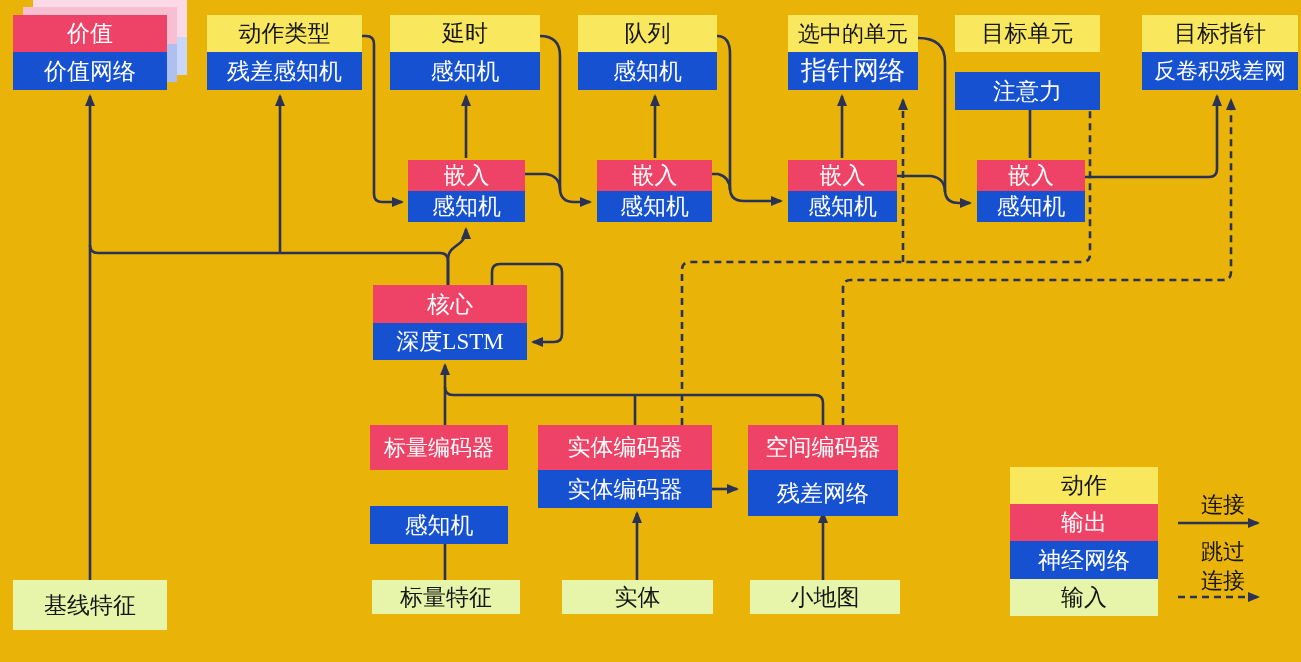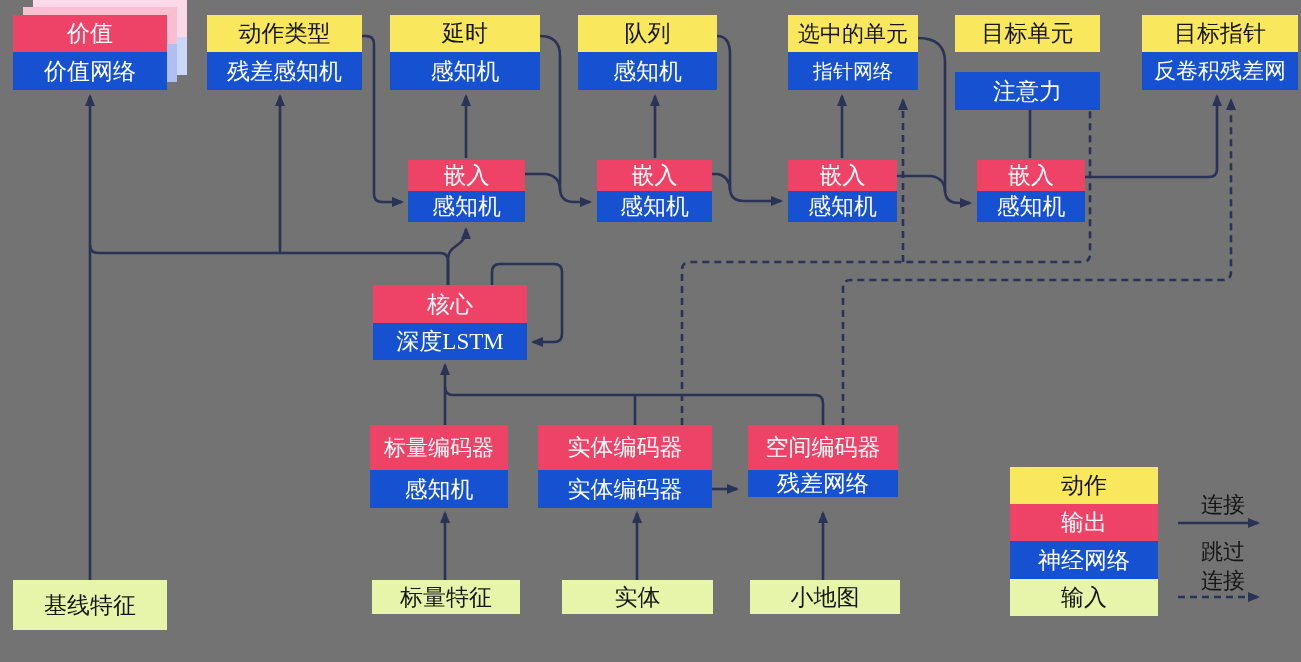--- a/index.html
+++ b/index.html
@@ -1,17 +1,17 @@
 <!DOCTYPE html>
 <html><head>
 <meta charset="utf-8">
 <style>
   html,body{margin:0;padding:0;background:#ffffff;}
   .canvas{
-    position:relative;width:1301px;height:662px;background:#737373;overflow:hidden;
+    position:relative;width:1301px;height:662px;background:#eab308;overflow:hidden;
     font-family:"Liberation Serif","DejaVu Serif",serif;
   }
   svg.wires{position:absolute;left:0;top:0;z-index:0;}
   .node{position:absolute;display:flex;flex-direction:column;z-index:2;}
   .band{display:flex;align-items:center;justify-content:center;
         font-size:23px;line-height:1;white-space:nowrap;}
   .yellow{background:#F9E85E;color:#151515;}
   .red{background:#EE4266;color:#ffffff;}
   .blue{background:#1551D0;color:#ffffff;}
   .green{background:#E6F5A9;color:#151515;}
@@ -90,21 +90,21 @@
   <div class="node" style="left:390px;top:15px;width:150px;">
     <div class="band yellow" style="height:37px;">延时</div>
     <div class="band blue" style="height:38px;">感知机</div>
   </div>
   <div class="node" style="left:578px;top:15px;width:139px;">
     <div class="band yellow" style="height:37px;">队列</div>
     <div class="band blue" style="height:38px;">感知机</div>
   </div>
   <div class="node" style="left:788px;top:15px;width:130px;">
     <div class="band yellow" style="height:37px;font-size:22px;">选中的单元</div>
-    <div class="band blue" style="height:38px;font-size:20px;">指针网络</div>
+    <div class="band blue" style="height:38px;font-size:26px;">指针网络</div>
   </div>
   <div class="node" style="left:955px;top:15px;width:145px;gap:20px;">
     <div class="band yellow" style="height:37px;">目标单元</div>
     <div class="band blue" style="height:38px;">注意力</div>
   </div>
   <div class="node" style="left:1142px;top:15px;width:156px;">
     <div class="band yellow" style="height:37px;">目标指针</div>
     <div class="band blue" style="height:38px;font-size:22px;">反卷积残差网</div>
   </div>
 
@@ -123,31 +123,31 @@
   <div class="node" style="left:977px;top:160px;width:108px;">
     <div class="band red" style="height:31px;">嵌入</div>
     <div class="band blue" style="height:31px;">感知机</div>
   </div>
 
   <div class="node" style="left:373px;top:285px;width:154px;">
     <div class="band red" style="height:38px;">核心</div>
     <div class="band blue" style="height:37px;">深度LSTM</div>
   </div>
 
-  <div class="node" style="left:370px;top:425px;width:138px;">
+  <div class="node" style="left:370px;top:425px;width:138px;gap:36px;">
     <div class="band red" style="height:45px;font-size:22px;">标量编码器</div>
     <div class="band blue" style="height:38px;">感知机</div>
   </div>
   <div class="node" style="left:538px;top:425px;width:174px;">
     <div class="band red" style="height:45px;">实体编码器</div>
     <div class="band blue" style="height:38px;">实体编码器</div>
   </div>
   <div class="node" style="left:748px;top:425px;width:150px;">
     <div class="band red" style="height:45px;">空间编码器</div>
-    <div class="band blue" style="height:27px;text-align:center;">残差网络</div>
+    <div class="band blue" style="height:46px;text-align:center;">残差网络</div>
   </div>
 
   <div class="single green" style="left:13px;top:580px;width:154px;height:50px;">基线特征</div>
   <div class="single green" style="left:372px;top:580px;width:148px;height:34px;">标量特征</div>
   <div class="single green" style="left:562px;top:580px;width:151px;height:34px;">实体</div>
   <div class="single green" style="left:750px;top:580px;width:150px;height:34px;">小地图</div>
 
   <div class="node" style="left:1010px;top:467px;width:148px;">
     <div class="band yellow" style="height:37px;">动作</div>
     <div class="band red" style="height:37px;">输出</div>

